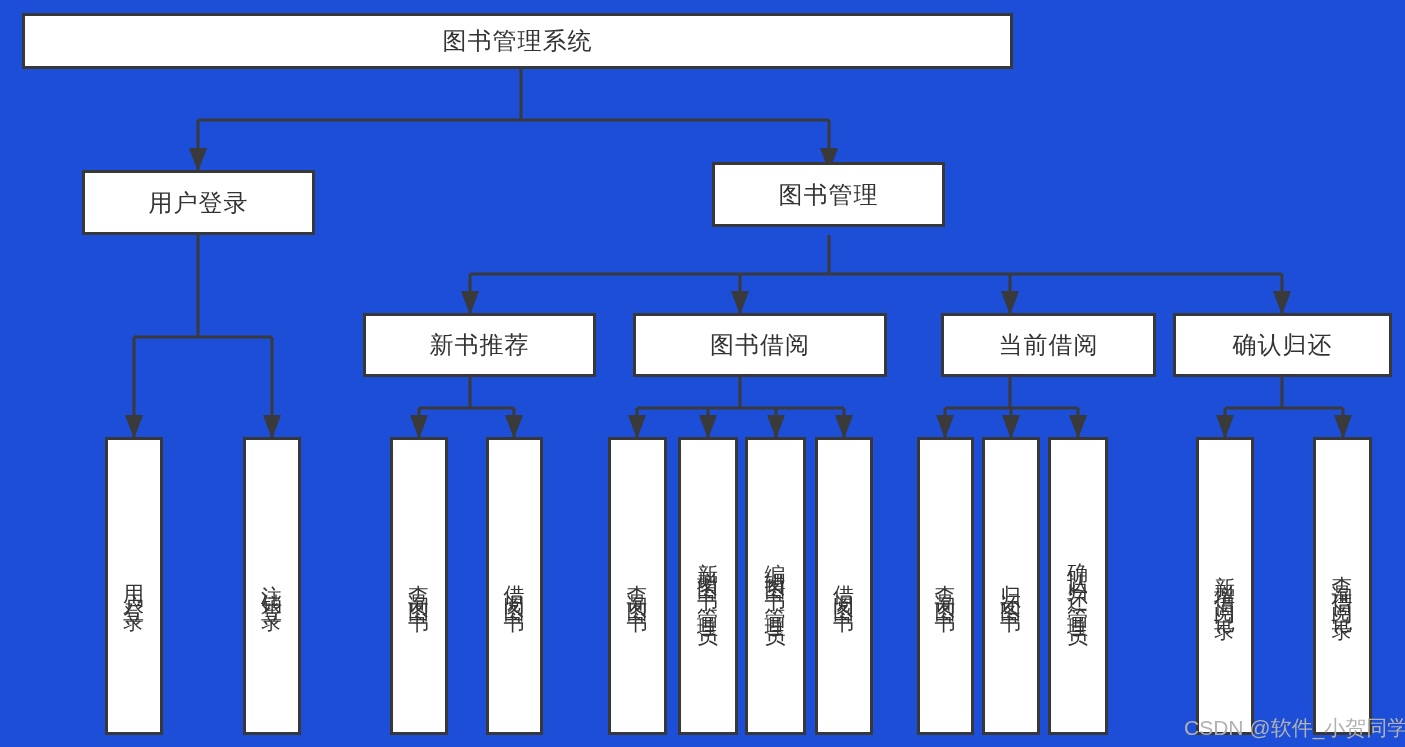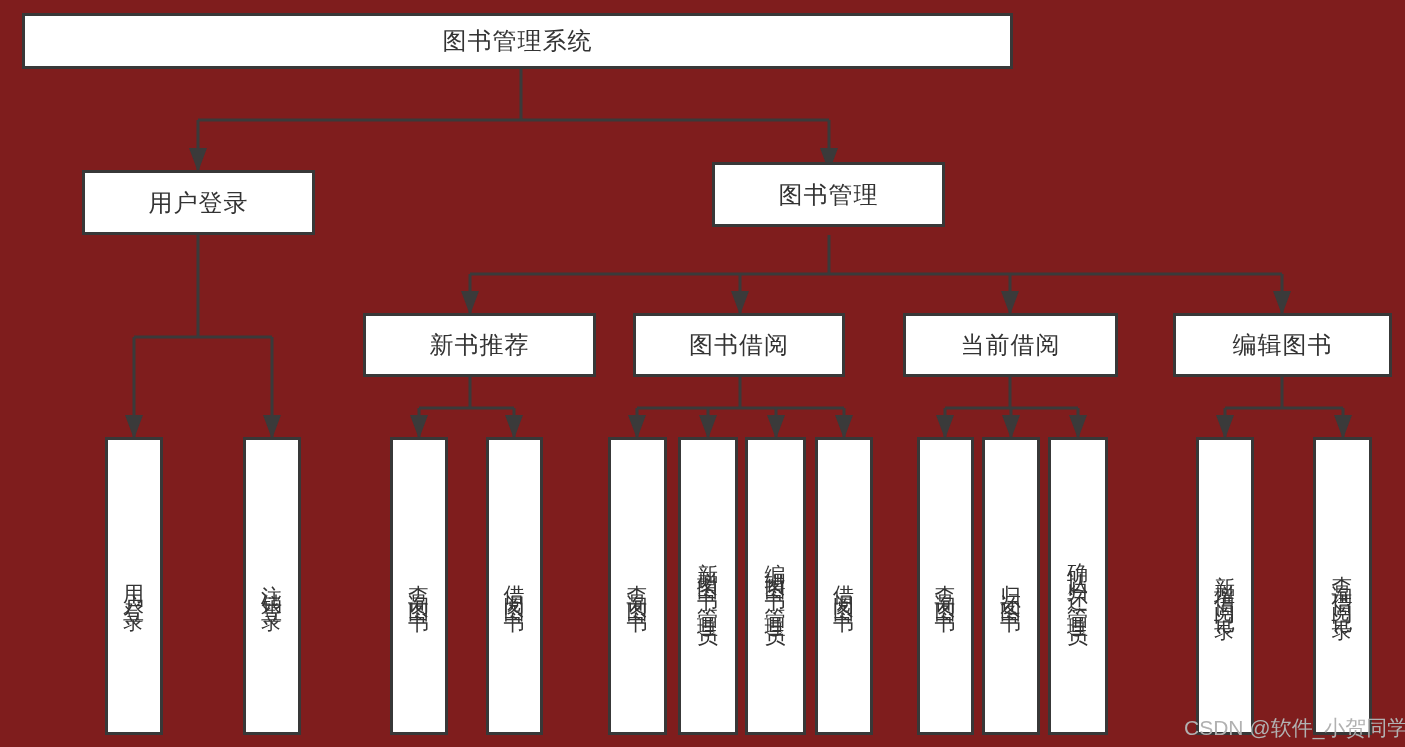--- a/index.html
+++ b/index.html
@@ -1,19 +1,19 @@
 <!DOCTYPE html>
 <html><head>
 <meta charset="utf-8">
 <style>
   html,body{margin:0;padding:0;background:#ffffff;}
   .stage{
     position:relative;
     width:1405px;height:747px;
-    background:#7f1d1d;
+    background:#1d4ed8;
     font-family:"Liberation Sans","DejaVu Sans",sans-serif;
     overflow:hidden;
   }
   .edges{position:absolute;left:0;top:0;width:1405px;height:747px;}
   .edges path{stroke:#3a3a3a;stroke-width:3;fill:none;}
   .edges polygon{fill:#3a3a3a;stroke:none;}
   .box{
     position:absolute;
     box-sizing:border-box;
     background:#ffffff;
@@ -94,28 +94,28 @@
   <div class="box" style="left:82px;top:170px;width:233px;height:65px;">
     <span class="hlabel">用户登录</span>
   </div>
   <div class="box" style="left:712px;top:162px;width:233px;height:65px;">
     <span class="hlabel">图书管理</span>
   </div>
 
   <div class="box" style="left:363px;top:313px;width:233px;height:64px;">
     <span class="hlabel">新书推荐</span>
   </div>
-  <div class="box" style="left:633px;top:313px;width:212px;height:64px;">
+  <div class="box" style="left:633px;top:313px;width:254px;height:64px;">
     <span class="hlabel">图书借阅</span>
   </div>
-  <div class="box" style="left:903px;top:313px;width:215px;height:64px;font-family:Liberation Mono, monospace;">
+  <div class="box" style="left:941px;top:313px;width:215px;height:64px;font-family:Liberation Mono, monospace;">
     <span class="hlabel">当前借阅</span>
   </div>
   <div class="box" style="left:1173px;top:313px;width:219px;height:64px;">
-    <span class="hlabel">编辑图书</span>
+    <span class="hlabel">确认归还</span>
   </div>
 
   <div class="box" style="left:105px;top:437px;width:58px;height:298px;">
     <span class="vtext">用户登录</span>
   </div>
   <div class="box" style="left:243px;top:437px;width:58px;height:298px;">
     <span class="vtext">注销登录</span>
   </div>
 
   <div class="box" style="left:390px;top:437px;width:58px;height:298px;">

